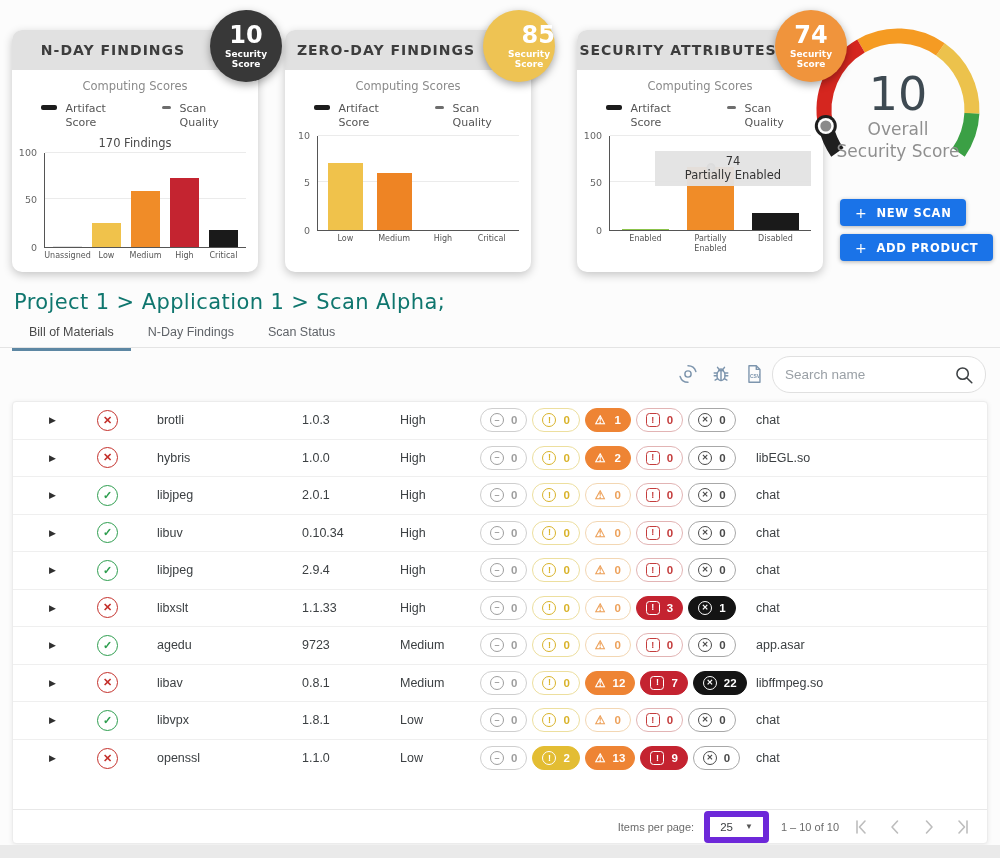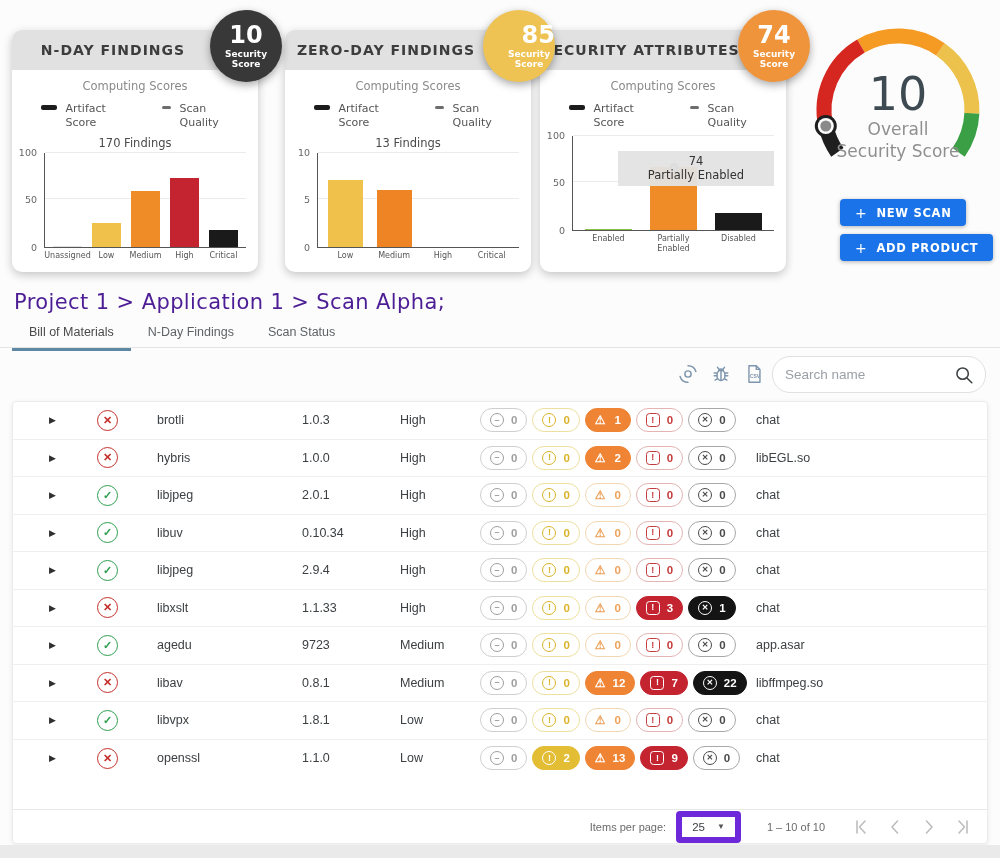--- a/index.html
+++ b/index.html
@@ -3,21 +3,21 @@
 <meta charset="utf-8">
 <style>
   * { margin:0; padding:0; box-sizing:border-box; }
   html,body { background:#f4f4f4; }
   body { font-family:"Liberation Sans", sans-serif; }
   .page { position:relative; width:1000px; height:858px; background:#fcfcfc; overflow:hidden; margin:0 auto; }
 
   
   .card { position:absolute; top:30px; width:246px; height:242px; background:#fff; border-radius:10px;
           box-shadow:0 3px 10px rgba(0,0,0,.22); font-family:"DejaVu Sans", sans-serif; }
-  .card1{ left:12px; } .card2{ left:285px; } .card3{ left:540px; }
+  .card1{ left:12px; } .card2{ left:285px; } .card3{ left:577px; }
   .card-header { height:40px; background:#e1e1e1; border-radius:10px 10px 0 0; display:flex; align-items:center;
                  justify-content:center; padding-right:44px; font-size:14px; font-weight:700; letter-spacing:1px; color:#3d3d3d; }
   .score-circle { position:absolute; top:-20px; right:-24px; width:72px; height:72px; border-radius:50%;
                   display:flex; flex-direction:column; align-items:center; justify-content:center; color:#fff;
                   box-shadow:0 3px 8px rgba(0,0,0,.35); z-index:2; }
   .score-num { font-size:24px; font-weight:700; line-height:1; }
   .score-lab { font-size:9px; font-weight:700; line-height:1.15; margin-top:2px; width:52px; text-align:center; }
   .card-sub { margin-top:9px; text-align:center; font-size:11.5px; color:#8a8a8a; }
   .legend { display:flex; justify-content:center; gap:46px; margin-top:9px; }
   .legend-item { display:flex; gap:9px; align-items:flex-start; font-size:11px; color:#555; line-height:1.25; }
@@ -46,21 +46,21 @@
   .gauge-num { font-family:"DejaVu Sans", sans-serif; font-size:46px; fill:#3e4a52; }
   .gauge-lab { font-family:"DejaVu Sans", sans-serif; font-size:17px; fill:#8f8f8f; }
 
   .btn { position:absolute; left:840px; height:27px; color:#fff; border-radius:4px; display:flex; align-items:center;
          gap:9px; padding:0 15px; font-size:11.5px; font-weight:700; letter-spacing:.7px;
          box-shadow:0 1px 4px rgba(0,0,0,.3); cursor:pointer; font-family:"DejaVu Sans", sans-serif; }
   .btn-plus { font-size:14px; font-weight:400; line-height:1; }
 
   
   .breadcrumb { position:absolute; left:14px; top:290px; font-family:"DejaVu Sans", sans-serif;
-                font-size:21px; color:#4c1d95; letter-spacing:.4px; }
+                font-size:21px; color:#0f766e; letter-spacing:.4px; }
   .tabs { position:absolute; left:12px; top:318px; display:flex; }
   .tab { padding:7px 17px 9px; font-size:12.5px; color:#5f6368; cursor:pointer; border-bottom:3px solid transparent; }
   .tabs-divider { position:absolute; left:0; right:0; top:347px; height:1px; background:#e4e4e4; }
 
   
   .toolbar-icons { position:absolute; left:676px; top:362px; display:flex; gap:9px; align-items:center; }
   .tool-icon { width:24px; height:24px; display:flex; align-items:center; justify-content:center; cursor:pointer; }
   .search-box { position:absolute; left:772px; top:356px; width:214px; height:37px; border:1px solid #e0e0e0;
                 border-radius:18px; background:#fff; display:flex; align-items:center; padding:0 10px 0 12px; }
   .search-box input { flex:1; border:none; outline:none; font-size:13.5px; color:#333; font-family:inherit; min-width:0; }
@@ -85,21 +85,21 @@
   .badge { display:inline-flex; align-items:center; gap:7px; height:24px; padding:0 9px; border:1.4px solid;
            border-radius:13px; font-size:11.5px; font-weight:700; min-width:46px; justify-content:space-between; }
   .sic { width:14px; height:14px; border:1.4px solid currentColor; border-radius:50%; display:inline-flex;
          align-items:center; justify-content:center; font-size:9px; font-weight:700; line-height:1; flex:none; }
   .sic.square { border-radius:3.5px; }
   .tri { font-size:12px; line-height:1; border:none; width:auto; height:auto; }
   .sort-arrow { font-size:11px; margin-left:4px; color:#5f6368; }
 
   
   .tfoot { height:34px; border-top:1px solid #e8e8e8; display:flex; justify-content:flex-end; align-items:center;
-           gap:26px; padding-right:14px; font-size:11px; color:#6b6b6b; }
+           gap:12px; padding-right:14px; font-size:11px; color:#6b6b6b; }
   .ipp { display:flex; align-items:center; gap:10px; }
   .ipp-select { border:6px solid #6d28d9; border-radius:4px; padding:4px 10px; display:flex; align-items:center;
                 gap:12px; cursor:pointer; color:#3c4043; font-size:11.5px; }
   .caret { font-size:8px; color:#555; }
   .pager { display:flex; gap:14px; align-items:center; }
   .pg-btn { width:20px; height:20px; cursor:pointer; display:flex; align-items:center; justify-content:center; }
   .bottom-strip { position:absolute; left:0; right:0; bottom:0; height:13px; background:#eaeaea; }
 </style>
 </head>
 <body>
@@ -172,21 +172,20 @@
       <div class="legend-item">
         <span class="dash-thick"></span>
         <span class="legend-label">Artifact Score</span>
       </div>
       <div class="legend-item">
         <span class="dash-thin"></span>
         <span class="legend-label">Scan Quality</span>
       </div>
     </div>
     <div class="chart">
-      <div class="c-title">13 Findings</div>
       <div class="plot-wrap">
           <div class="yaxis">
             <span class="ytick" style="bottom: -5px;">0</span>
             <span class="ytick" style="bottom: 42.5px;">5</span>
             <span class="ytick" style="bottom: 90px;">10</span>
           </div>
           <div class="plot">
             <div class="gridline" style="bottom: 47.5px;"></div>
             <div class="gridline" style="bottom: 94px;"></div>
             <div class="bars">

